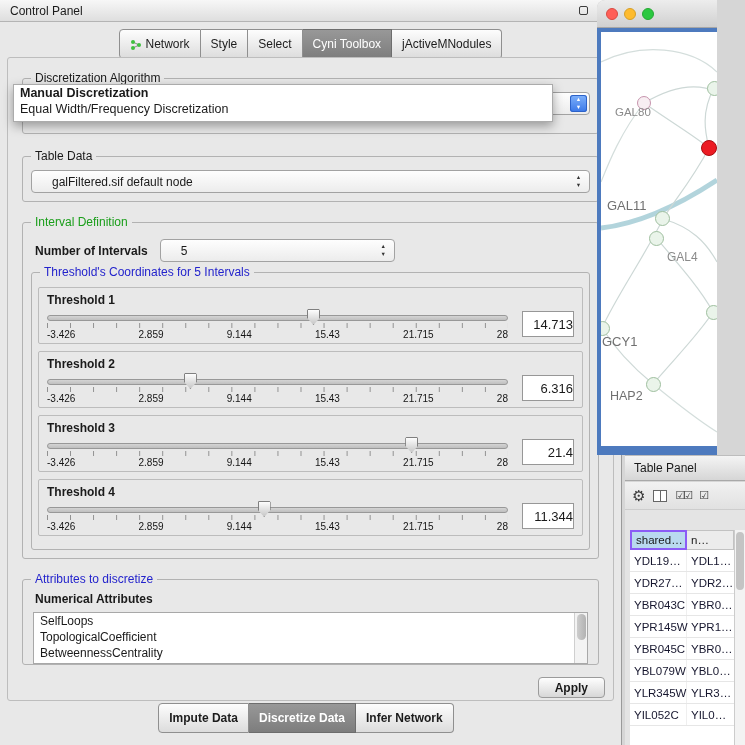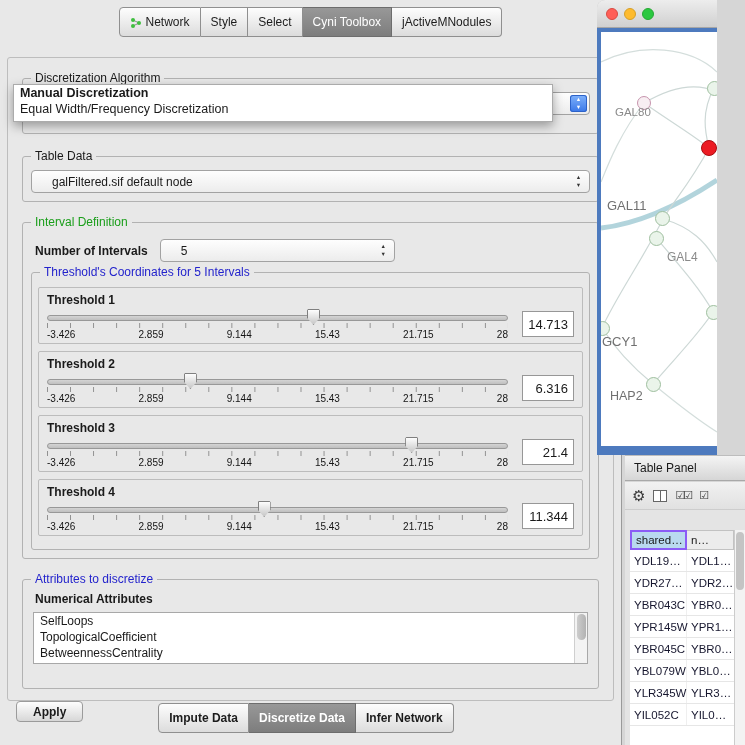--- a/index.html
+++ b/index.html
@@ -48,30 +48,30 @@
 
   .thr-group{padding:14px 6px 6px}
   .thbox{border:1px solid #bcbcbc;border-radius:2px;padding:5px 8px 3px;margin-bottom:7px}
   .th-name{font-size:12px;font-weight:bold;margin-bottom:1px}
   .th-row{display:flex;align-items:center}
   .slider{flex:1;position:relative;padding-top:7px}
   .track{height:6px;background:linear-gradient(#d4d4d4,#bfbfbf);border:1px solid #989898;border-radius:3px}
   .thumb{position:absolute;top:1px;width:13px;height:16px;margin-left:-6px;background:linear-gradient(#fdfdfd,#c8c8c8);border:1px solid #7f7f7f;clip-path:polygon(8% 0,92% 0,100% 10%,100% 55%,50% 100%,0 55%,0 10%)}
   .ticks{height:5px;margin-top:2px;background-image:linear-gradient(to right,#8f8f8f 1px,transparent 1px);background-size:5% 5px;background-repeat:repeat-x}
   .scale{display:flex;justify-content:space-between;font-size:10px;color:#141414;margin-top:1px}
-  .val{width:52px;height:26px;background:#fff;border:1px solid #979797;font-size:13px;display:flex;align-items:center;justify-content:flex-end;padding-right:5px;margin-left:14px}
-
-  .attr-group{margin:20px 6px 12px;padding:12px 10px 24px}
+  .val{width:52px;height:26px;background:#fff;border:1px solid #979797;font-size:13px;display:flex;align-items:center;justify-content:flex-end;margin-left:14px}
+
+  .attr-group{margin:20px 6px 12px;padding:12px 10px 0}
   .num-attr-label{font-weight:bold;font-size:12px;margin:0 0 6px 2px}
   .listbox{background:#fff;border:1px solid #a8a8a8;height:52px;overflow:hidden;position:relative;font-size:12px}
   .listbox .li{padding:1px 0 1px 6px}
   .list-scroll{position:absolute;right:0;top:0;bottom:0;width:13px;background:#f3f3f3;border-left:1px solid #cfcfcf}
   .list-thumb{position:absolute;top:1px;left:2px;width:9px;height:26px;background:linear-gradient(90deg,#cdcdcd,#b2b2b2);border-radius:5px}
 
-  .apply-row{display:flex;justify-content:flex-start;margin-top:10px}
+  .apply-row{display:flex;justify-content:flex-end;margin-top:10px}
   .apply-btn{height:21px;background:linear-gradient(#fefefe,#d7d7d7);border:1px solid #9b9b9b;border-radius:4px;font-size:12px;font-weight:bold;display:flex;align-items:center;justify-content:center;padding:0 16px}
 
   .tabbar-bottom{position:absolute;left:0;right:9px;bottom:12px;display:flex;justify-content:center}
 
   
   .network-window{position:absolute;left:597px;top:0;width:120px;height:455px;background:#d2d2d2;border-top-left-radius:8px;overflow:hidden}
   .nw-titlebar{height:28px;background:linear-gradient(#ededed,#d0d0d0);border-bottom:1px solid #a6a6a6;display:flex;align-items:center;gap:6px;padding-left:9px;border-top-left-radius:8px}
   .light{width:12px;height:12px;border-radius:50%}
   .light.red{background:#ff5f57;border:1px solid #d84b43}
   .light.yellow{background:#febb2e;border:1px solid #d59f28}
@@ -101,20 +101,26 @@
   .td1{width:57px;padding-left:4px;display:flex;align-items:center;border-right:1px solid #efefef;color:#16162e}
   .td2{flex:1;padding-left:4px;display:flex;align-items:center;color:#16162e}
   .tw-scroll{position:absolute;right:0;top:48px;bottom:0;width:11px;background:#f3f3f3;border-left:1px solid #ccc}
   .tw-thumb{position:absolute;left:1px;top:2px;width:8px;height:58px;background:#c4c4c4;border-radius:4px}
 </style>
 </head>
 <body>
 
 <div class="control-panel">
 
+  <div class="titlebar">
+    <span>Control Panel</span>
+    <span class="spacer"></span>
+    <span class="min-glyph"></span>
+    <span class="close-glyph">✕</span>
+  </div>
 
   <div class="tabbar">
     <div class="seg">
       <div class="seg-btn first">
         <svg width="12" height="12" viewBox="0 0 12 12">
           <line x1="3" y1="3" x2="9" y2="6" stroke="#888" stroke-width="1"></line>
           <line x1="3" y1="9" x2="9" y2="6" stroke="#888" stroke-width="1"></line>
           <circle cx="3" cy="3" r="2" fill="#3fbf3f"></circle>
           <circle cx="3" cy="9" r="2" fill="#3fbf3f"></circle>
           <circle cx="9" cy="6" r="2" fill="#3fbf3f"></circle>

